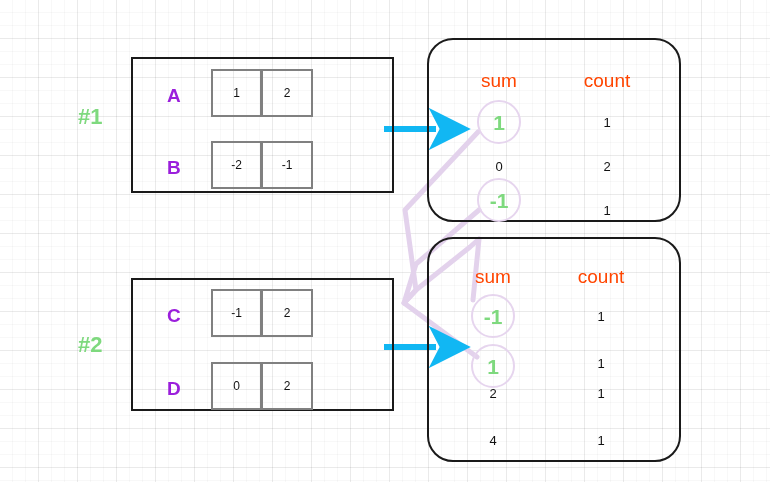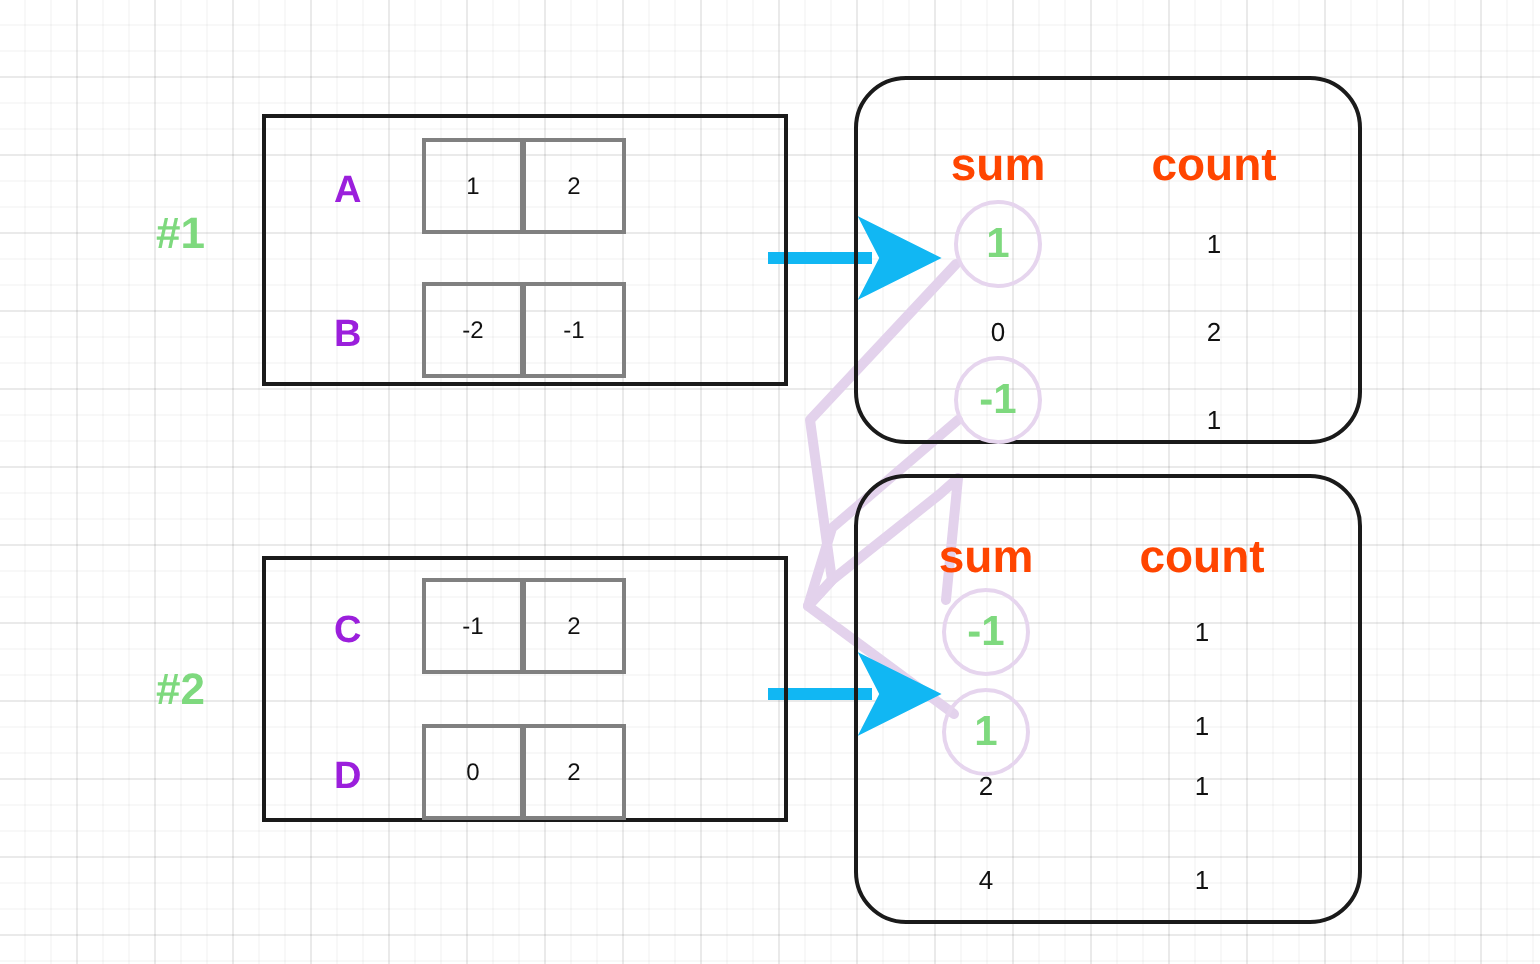--- a/index.html
+++ b/index.html
@@ -68,22 +68,22 @@
   .agg-table{
     position:absolute;
     border:2px solid #1a1a1a;
     border-radius:26px;
     box-sizing:border-box;
     background:transparent;
   }
   .agg-head{
     position:absolute;
     color:#ff4500;
-    font-size:23px;
-    font-weight:bold;
+    font-size:19px;
+    font-weight:normal;
     line-height:1;
     white-space:nowrap;
     transform:translateX(-50%);
   }
   .agg-val{
     position:absolute;
     font-size:13px;
     color:#111111;
     line-height:1;
     white-space:nowrap;

